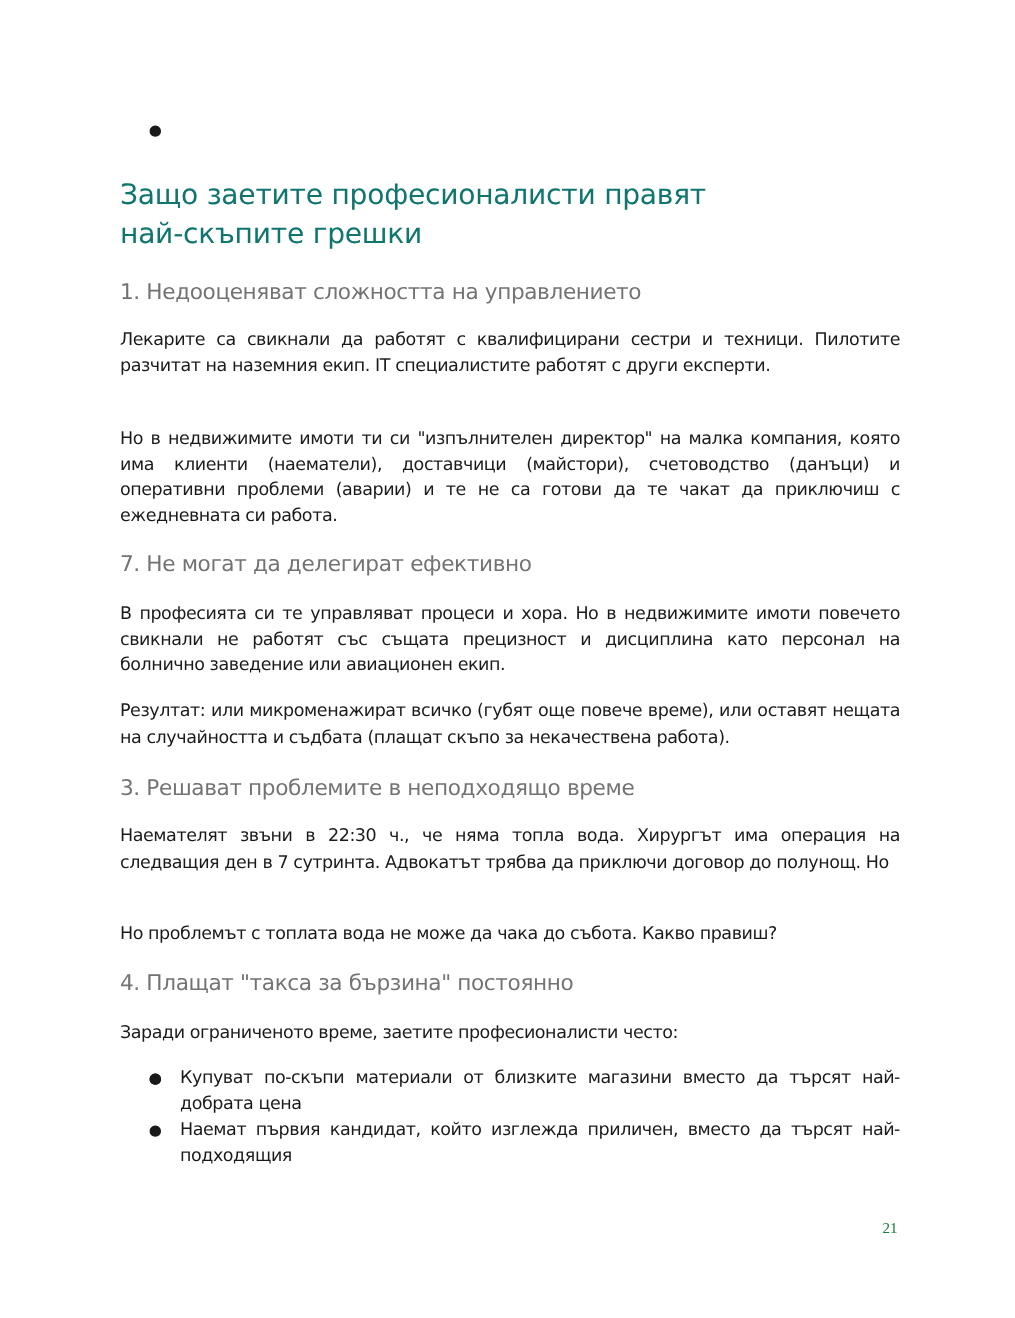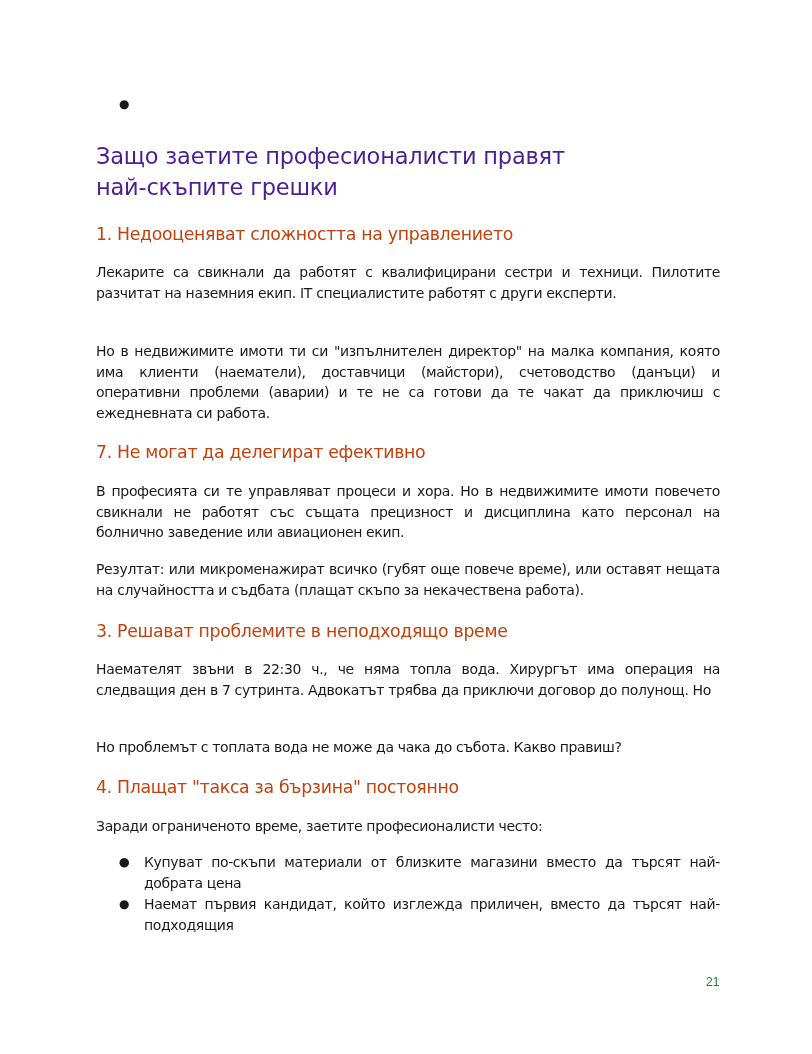--- a/index.html
+++ b/index.html
@@ -50,49 +50,49 @@
     h1.doc-title {
       position: absolute;
       top: 141px;
       left: 0;
       width: 520px;
       margin: 0;
       font-weight: normal;
       font-size: 22.5px;
       line-height: 31px;
       letter-spacing: -0.2px;
-      color: #4c1d95;
+      color: #0f766e;
     }
     h2.section-heading {
       position: absolute;
       left: 0;
       margin: 0;
       font-weight: normal;
       font-size: 17.3px;
       line-height: 24px;
       letter-spacing: -0.3px;
-      color: #c2410c;
+      color: #737373;
       white-space: nowrap;
     }
     p.para {
       position: absolute;
       left: 0;
       width: 624px;
       margin: 0;
       font-size: 14px;
       line-height: 20.5px;
       letter-spacing: -0.35px;
       text-align: justify;
       text-align-last: left;
     }
     .page-number {
       position: absolute;
       left: 706px;
       top: 975px;
-      font-family: Liberation Sans, sans-serif;
+      font-family: Liberation Serif, serif;
       font-size: 12px;
       color: #15803d;
     }
   </style>
 </head>
 <body>
 
 <div class="page">
 
   <ul class="bullets top-list">

